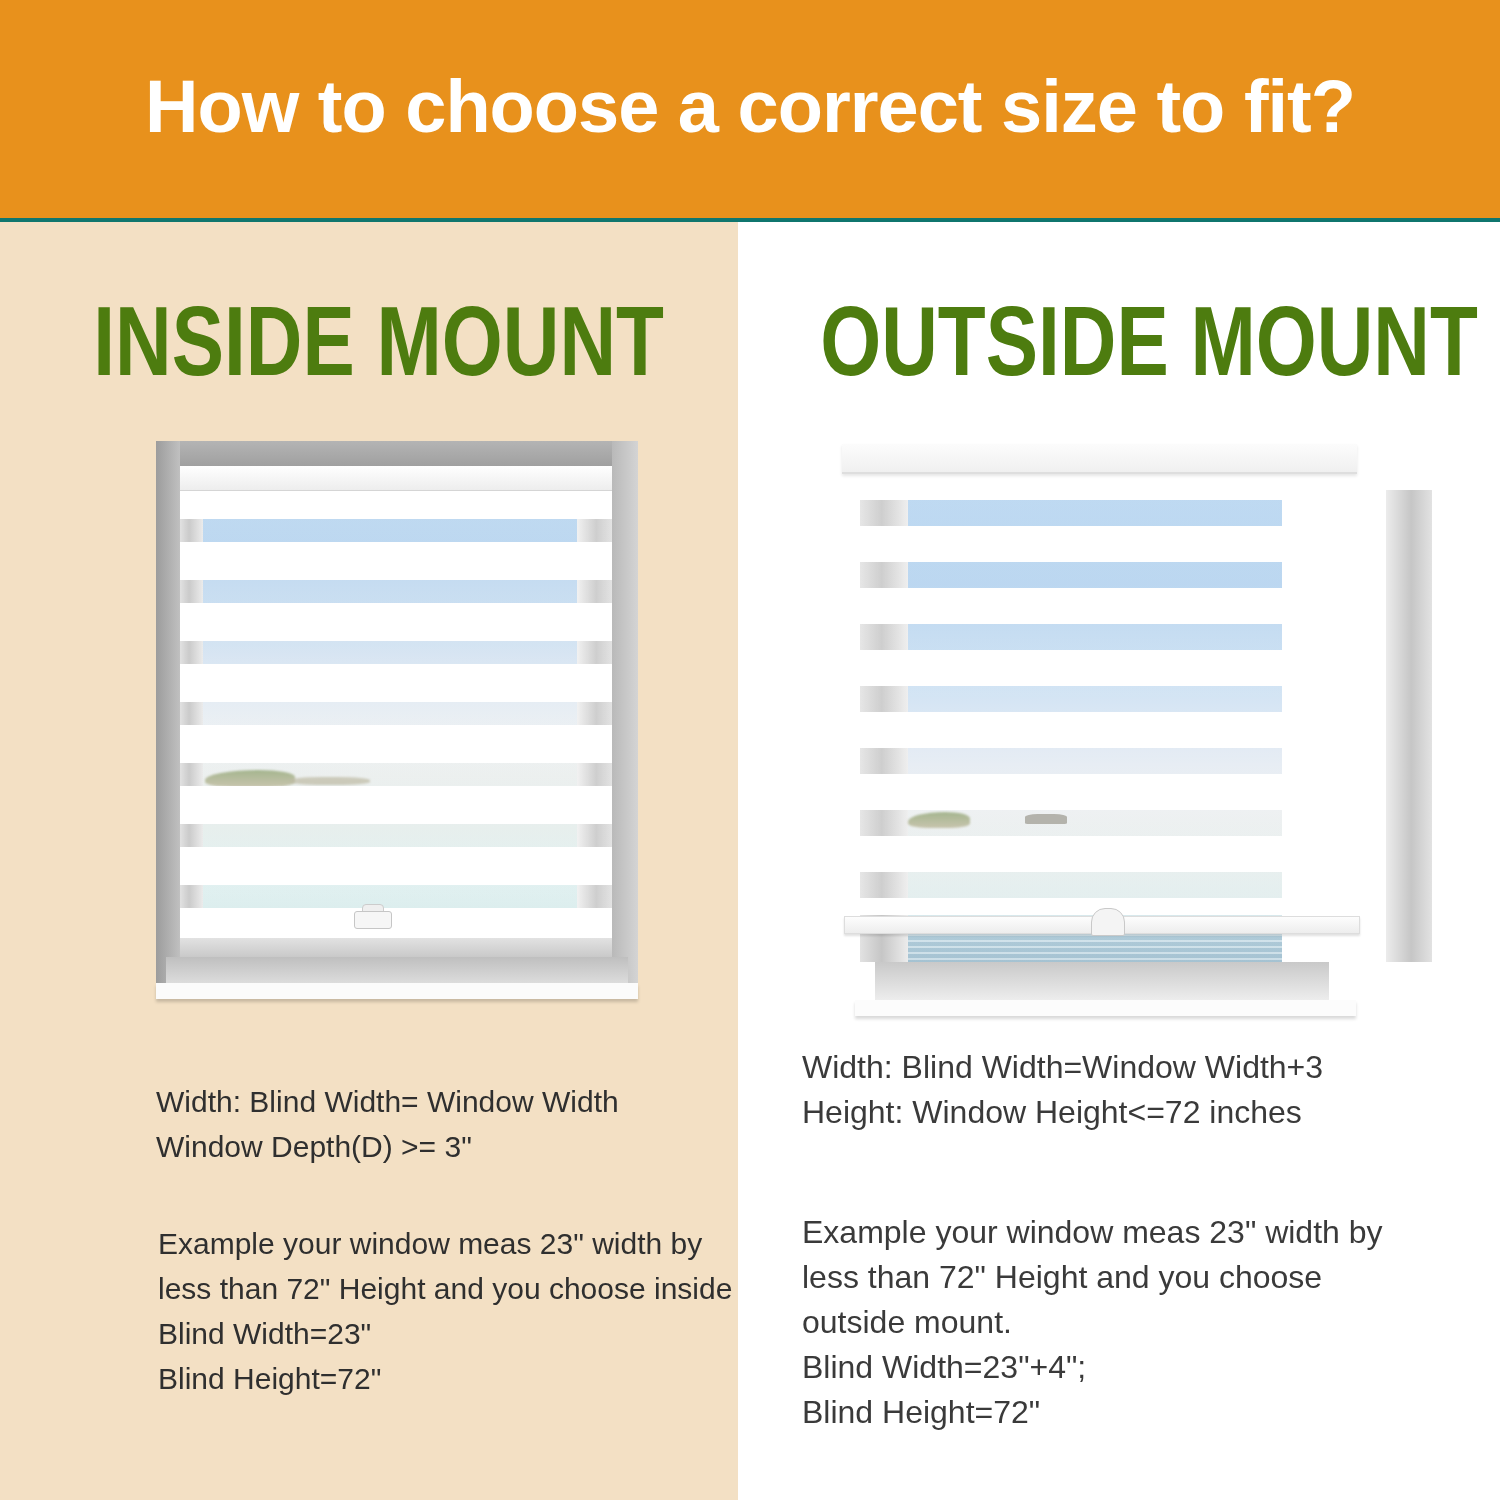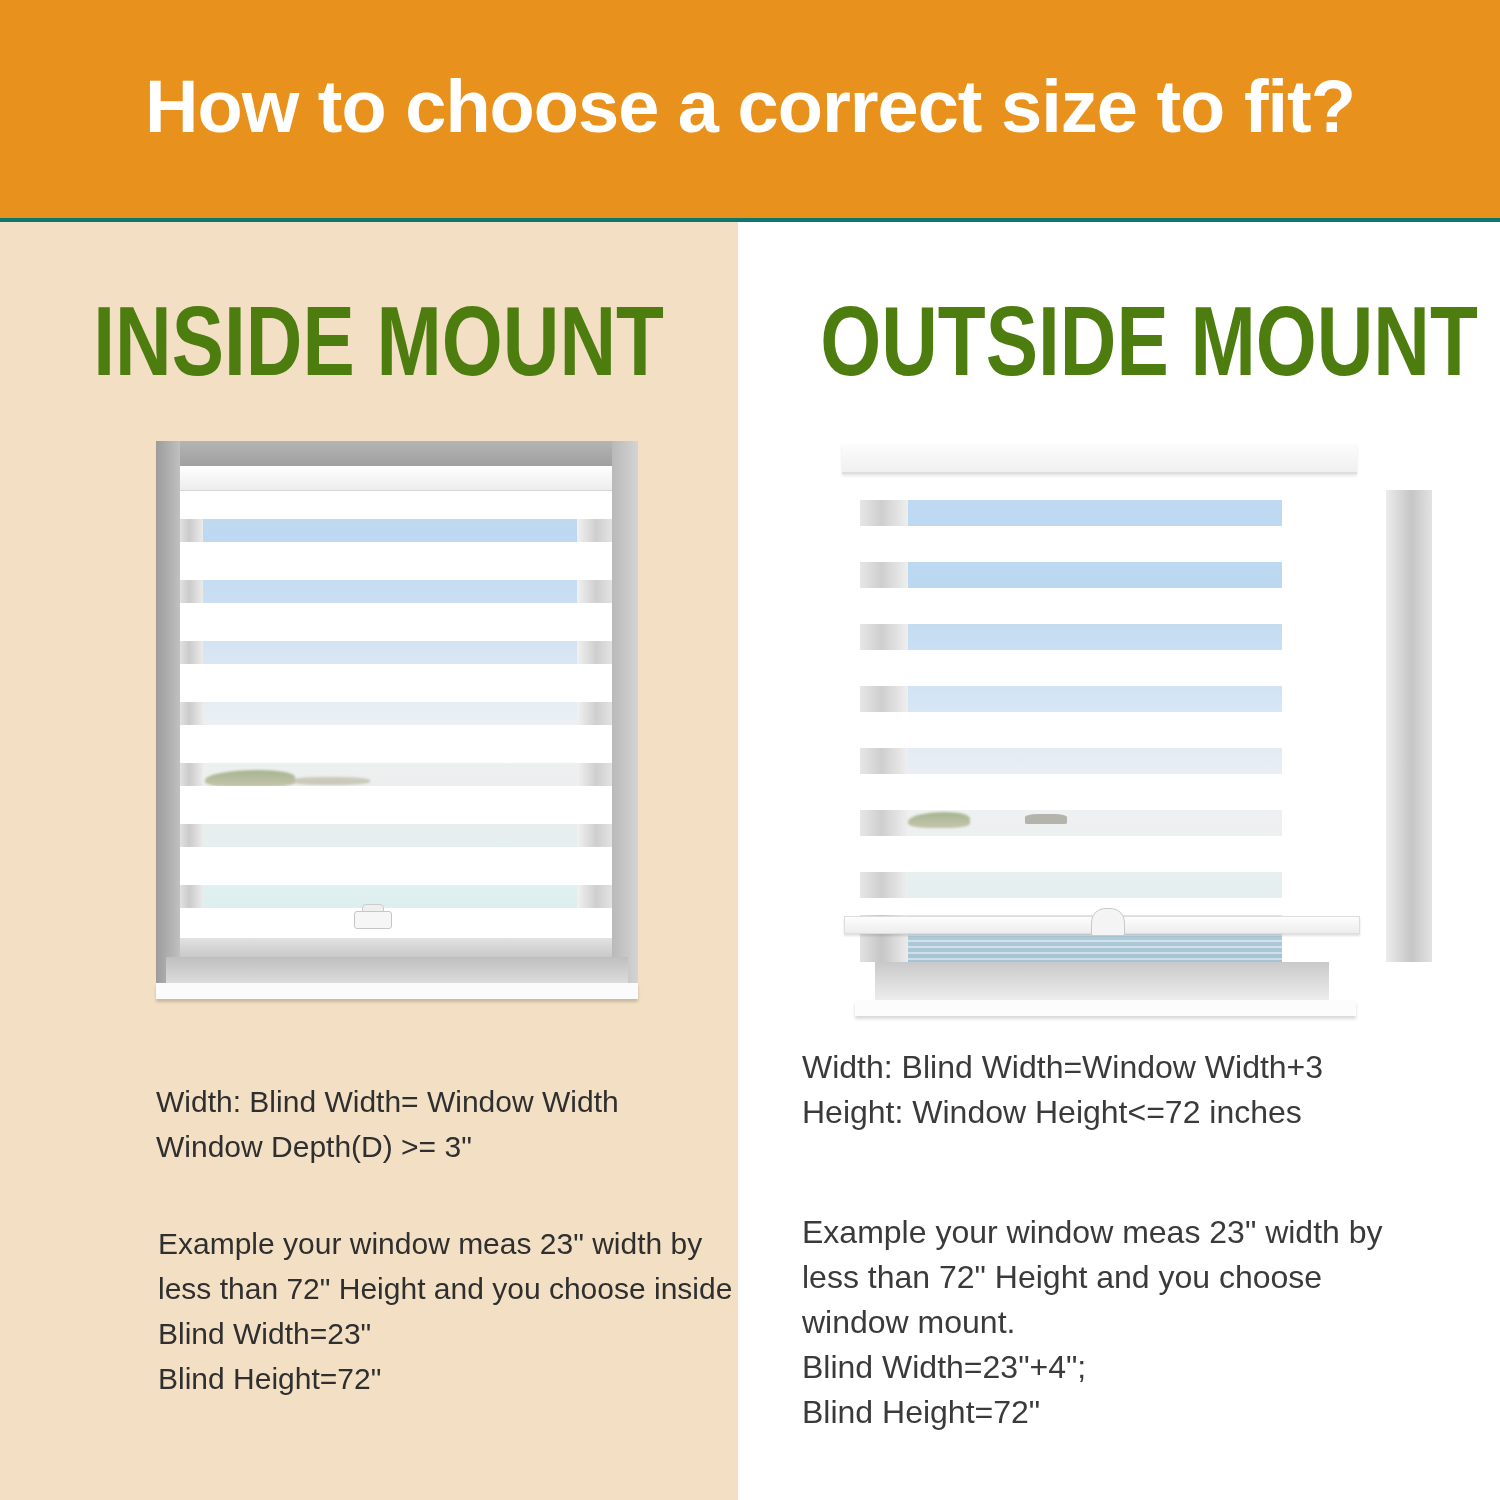--- a/index.html
+++ b/index.html
@@ -158,19 +158,19 @@
       <div class="sill"></div>
     </div>
 
     <div class="textblock" style="left:64px;top:823px;width:640px;">
       <div class="line">Width: Blind Width=Window Width+3</div>
       <div class="line">Height: Window Height&lt;=72 inches</div>
     </div>
     <div class="textblock" style="left:64px;top:988px;width:660px;">
       <div class="line">Example your window meas 23" width by</div>
       <div class="line">less than 72" Height and you choose</div>
-      <div class="line">window mount.</div>
+      <div class="line">outside mount.</div>
       <div class="line">Blind Width=23"+4";</div>
       <div class="line">Blind Height=72"</div>
     </div>
   </div>
 
 </div>
 
 </body></html>

